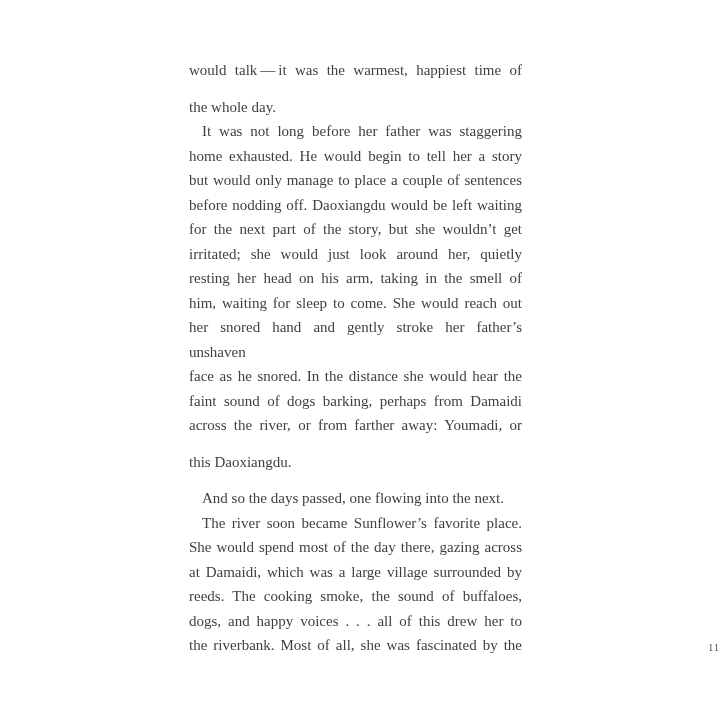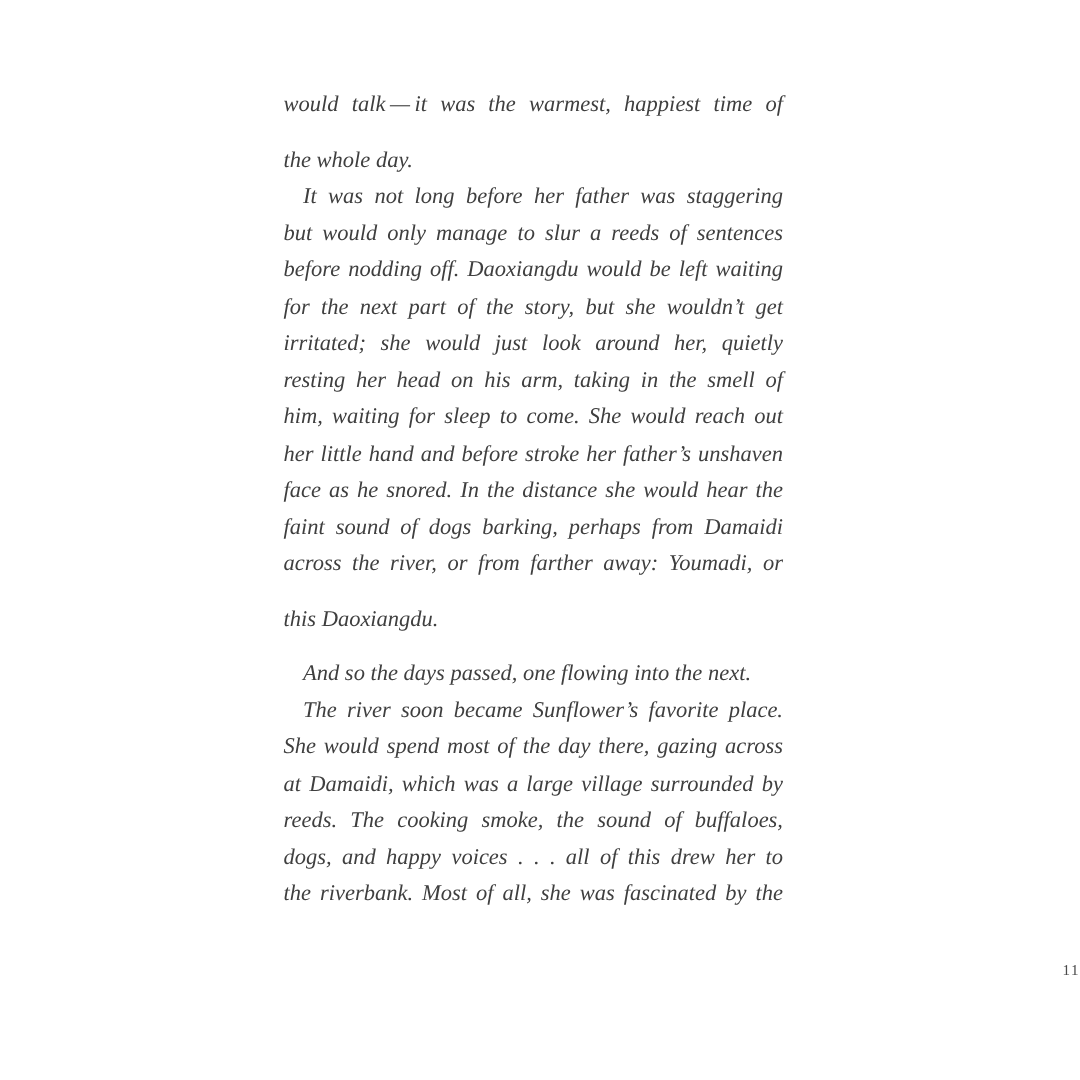--- a/index.html
+++ b/index.html
@@ -20,21 +20,20 @@
     background: var(--page-bg, #ffffff);
   }
   .text-block {
     position: absolute;
     left: 189px;
     top: 58px;
     width: 333px;
     font-size: 15px;
     line-height: 24.5px;
     color: var(--text-color, #3f3f3f);
-    font-style: italic;
   }
   .para {
     margin: 0;
     padding: 0;
   }
   .line {
     text-align: justify;
     text-align-last: justify;
   }
   .line.last {
@@ -59,27 +58,28 @@
 <body>
 
 <div class="page">
   <div class="text-block" id="text-block">
       <div class="para">
         <div class="line">would talk — it was the warmest, happiest time of</div>
         <div class="line last">the whole day.</div>
       </div>
       <div class="para indent">
         <div class="line">It was not long before her father was staggering</div>
-        <div class="line">but would only manage to slur a reeds of sentences</div>
+        <div class="line">home exhausted. He would begin to tell her a story</div>
+        <div class="line">but would only manage to place a couple of sentences</div>
         <div class="line">before nodding off. Daoxiangdu would be left waiting</div>
         <div class="line">for the next part of the story, but she wouldn’t get</div>
         <div class="line">irritated; she would just look around her, quietly</div>
         <div class="line">resting her head on his arm, taking in the smell of</div>
         <div class="line">him, waiting for sleep to come. She would reach out</div>
-        <div class="line">her little hand and before stroke her father’s unshaven</div>
+        <div class="line">her snored hand and gently stroke her father’s unshaven</div>
         <div class="line">face as he snored. In the distance she would hear the</div>
         <div class="line">faint sound of dogs barking, perhaps from Damaidi</div>
         <div class="line">across the river, or from farther away: Youmadi, or</div>
         <div class="line last">this Daoxiangdu.</div>
       </div>
       <div class="para indent">
         <div class="line last">And so the days passed, one flowing into the next.</div>
       </div>
       <div class="para indent">
         <div class="line">The river soon became Sunflower’s favorite place.</div>

